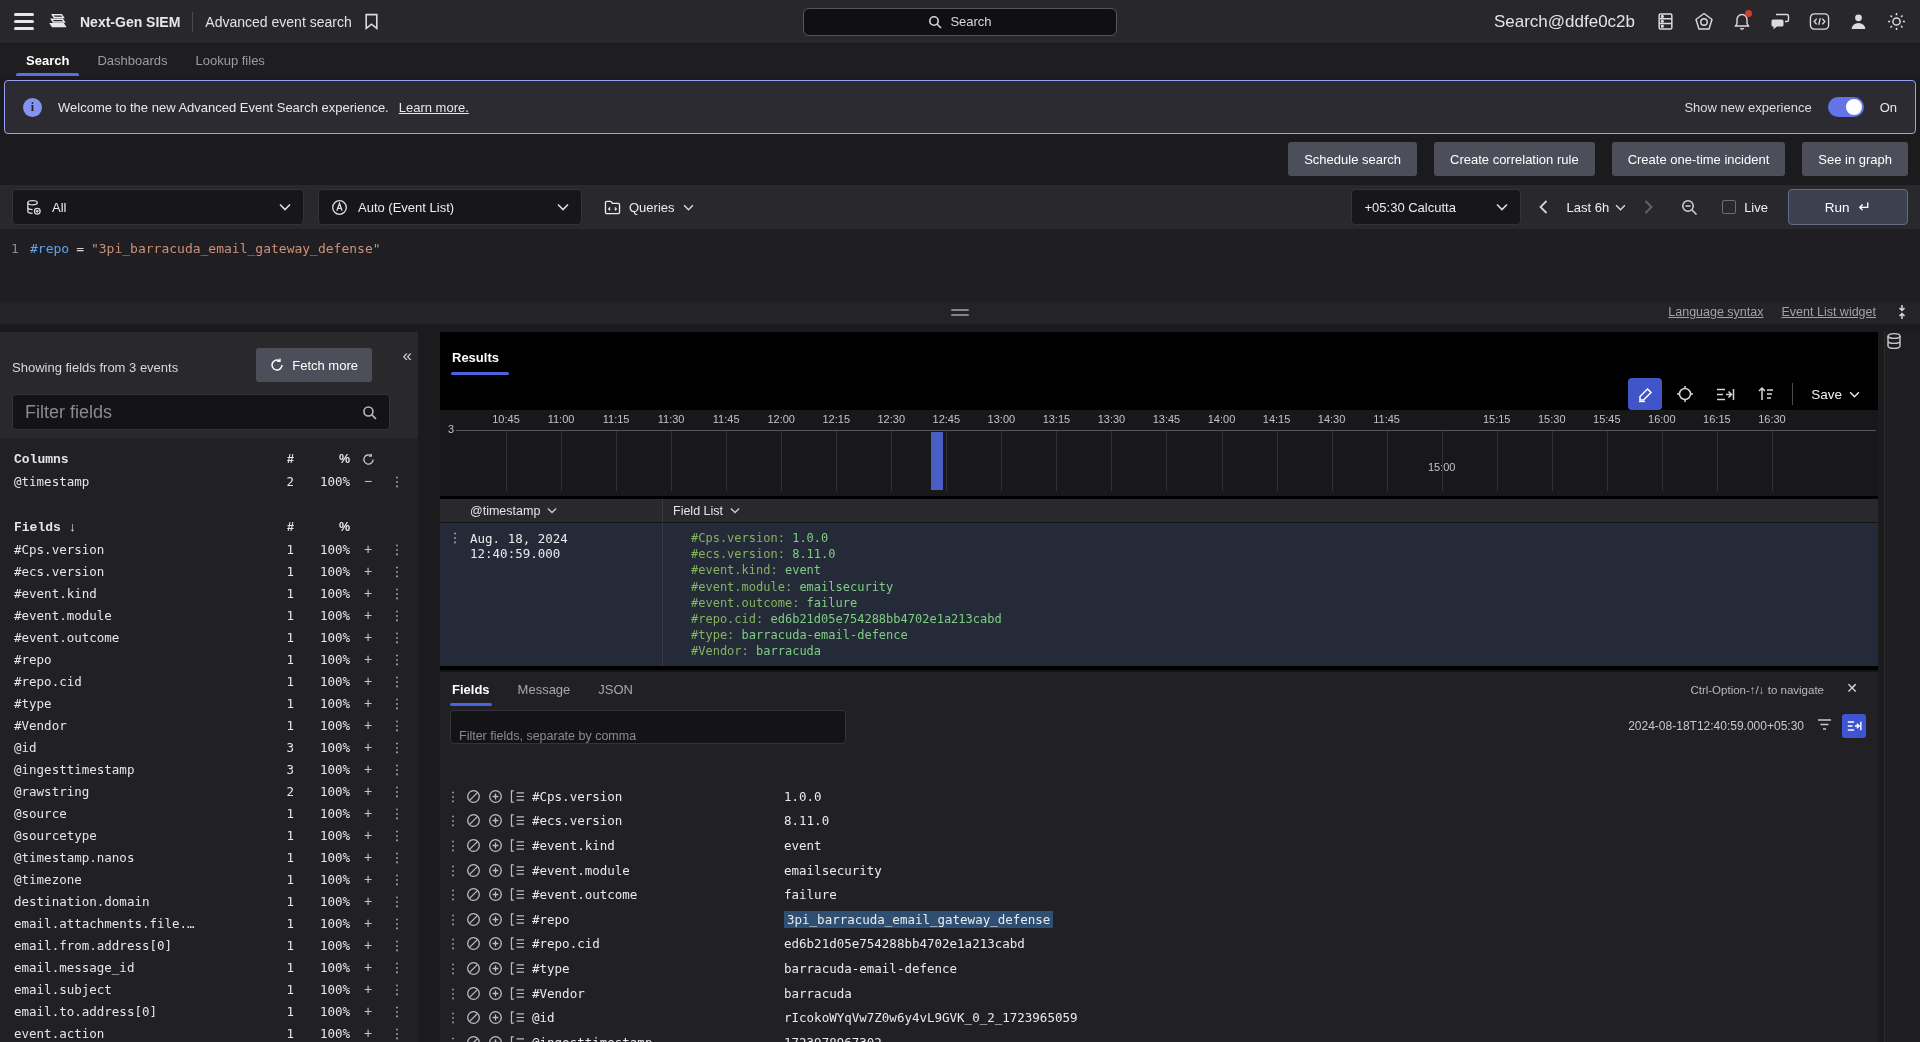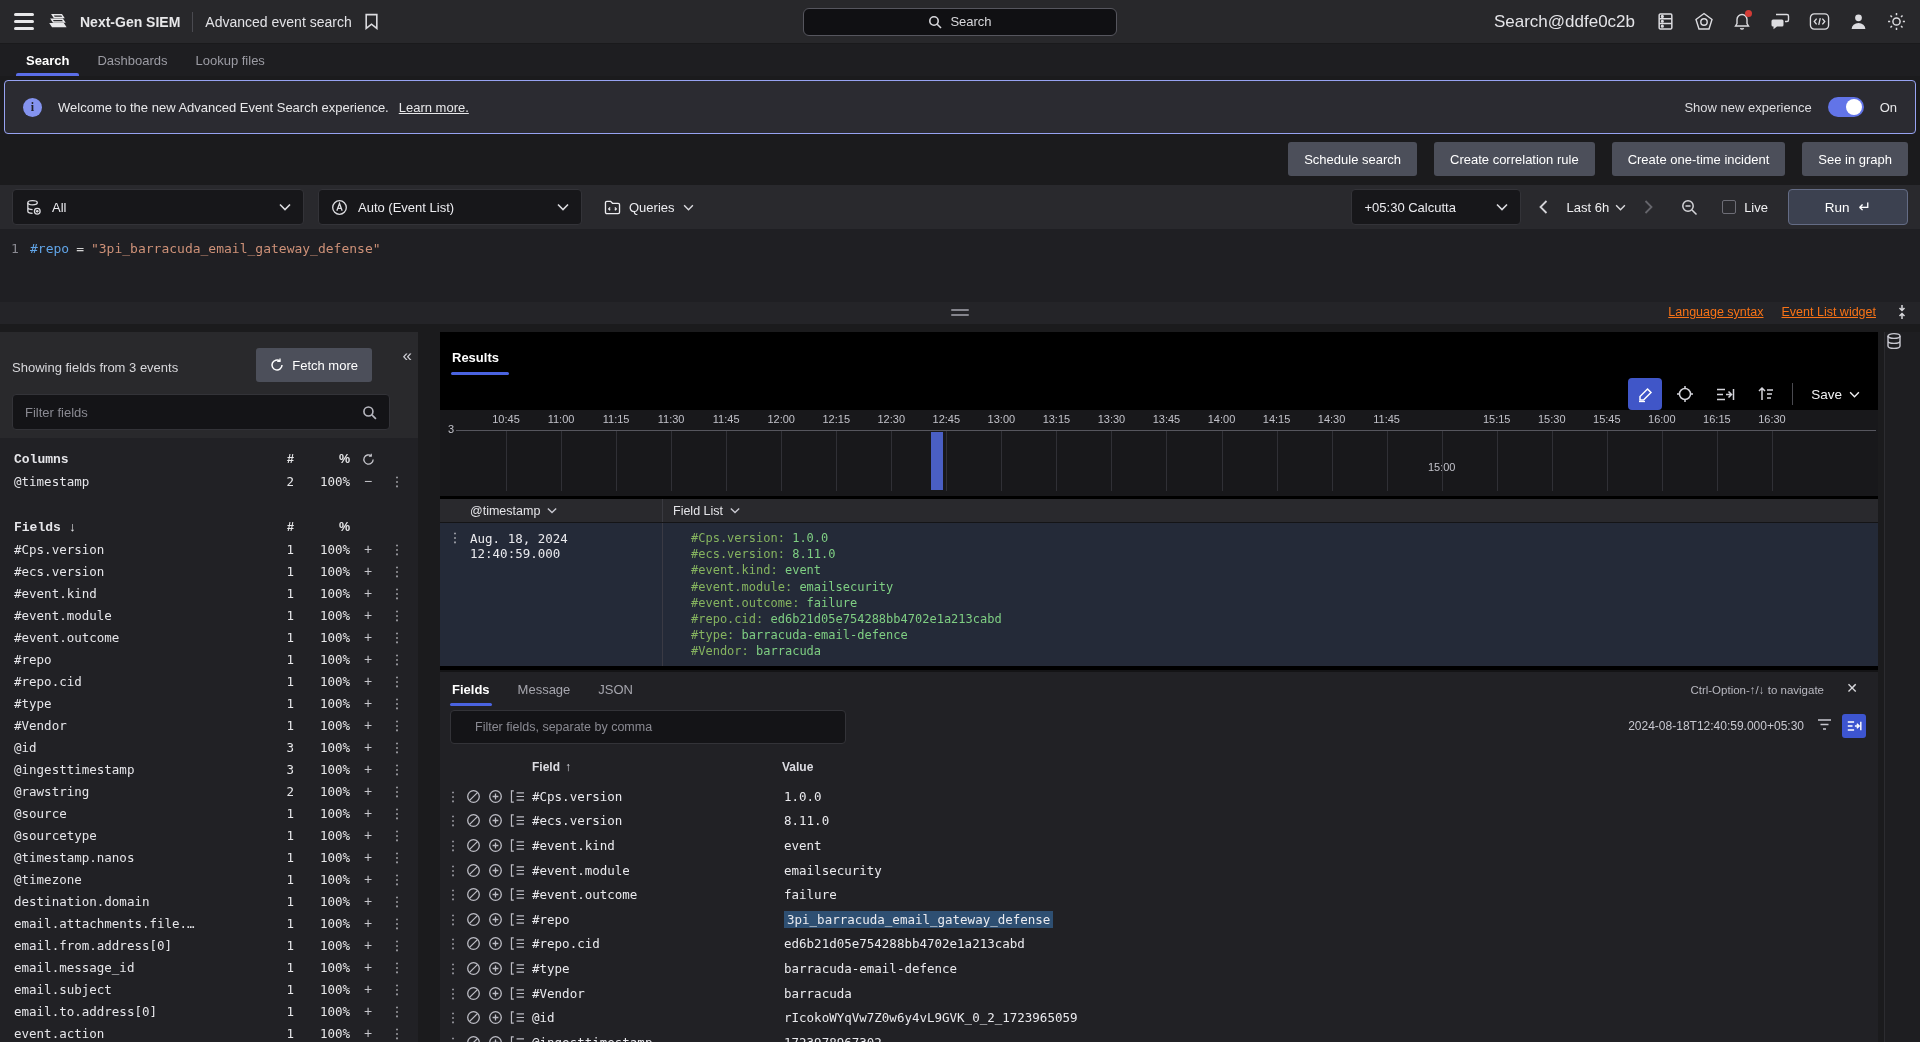--- a/index.html
+++ b/index.html
@@ -68,35 +68,35 @@
   .editor { position:absolute; top:229px; left:0; right:0; height:73px; background:#1f1f23; padding:11px 0; }
   .ed-line { display:flex; font-size:13px; line-height:18px; }
   .ed-num { width:30px; text-align:center; color:#8a8a92; }
   .tok-field { color:#61a5e8; } .tok-op { color:#d4d4d4; padding:0 7px; } .tok-str { color:#ce9178; }
 
   
   .linksrow { position:absolute; top:302px; left:0; right:0; height:22px; background:#242428; }
   .grip { position:absolute; left:50%; top:7px; transform:translateX(-50%); width:18px; }
   .grip div { height:2px; background:#84848c; margin-bottom:3px; border-radius:1px; }
   .flinks { position:absolute; right:44px; top:3px; display:flex; gap:18px; font-size:12.5px; }
-  .flinks a { color:#f97316; }
+  .flinks a { color:#a3a3a3; }
   .collapse-v { position:absolute; right:12px; top:2px; color:#d8d8dc; cursor:pointer; }
 
   
   .main { position:absolute; top:330px; left:0; right:0; bottom:0; }
   .sidebar { position:absolute; left:0; top:2px; width:418px; bottom:0; background:#212125; }
   .sb-top { height:106px; background:#29292c; padding:0 12px; position:relative; }
   .sb-summary { position:absolute; left:12px; top:28px; color:#d8d8dc; font-size:13px; }
   .fetchbtn { position:absolute; right:46px; top:16px; height:34px; padding:0 14px; background:#4c4f5a;
     border:none; border-radius:3px; color:#fff; font-size:13px; display:flex; align-items:center; gap:8px; cursor:pointer; }
   .sb-collapse { position:absolute; right:8px; top:14px; color:#cfcfd6; font-size:17px; cursor:pointer; letter-spacing:-2px; }
   .sb-filter { position:absolute; left:12px; top:62px; width:378px; height:36px; background:#141417;
     border:1px solid #333338; border-radius:4px; display:flex; align-items:center; padding:0 12px; }
   .sb-filter input { flex:1; background:transparent; border:none; outline:none; color:#5eead4;
-    font-size:13px; font-family:"Liberation Sans",sans-serif; }
+    font-size:18px; font-family:"Liberation Sans",sans-serif; }
   .sb-filter input::placeholder { color:#8a8a92; }
   .sb-list { padding:10px 0 0 0; }
   .frow { display:flex; align-items:center; height:22px; padding:0 10px 0 14px; }
   .frow .fname { flex:1; font-family:"DejaVu Sans Mono",monospace; font-size:12.5px; color:#e6e6ea;
     white-space:nowrap; overflow:hidden; }
   .frow .cnt { width:34px; text-align:right; font-family:"DejaVu Sans Mono",monospace; font-size:12.5px; }
   .frow .pct { width:56px; text-align:right; font-family:"DejaVu Sans Mono",monospace; font-size:12.5px; }
   .frow .ic1 { width:36px; text-align:center; color:#c6c6cc; cursor:pointer; font-size:14px; }
   .frow .ic2 { width:22px; text-align:center; color:#c6c6cc; cursor:pointer; font-size:13px; }
   .fhead { font-weight:bold; font-family:"Liberation Sans",sans-serif; }
@@ -137,21 +137,21 @@
 
   
   .detail { position:absolute; left:0; top:338px; width:1438px; bottom:0; background:#212125; border-top:2px solid #141416; }
   .d-tabs { position:absolute; top:4px; left:12px; display:flex; gap:28px; }
   .dtab { color:#a6a6ae; cursor:pointer; padding:6px 0; position:relative; font-size:13px; }
   .dtab.active { color:#fff; font-weight:bold; }
   .dtab.active::after { content:""; position:absolute; left:-2px; right:-2px; bottom:-3px; height:3px; background:#4a63e0; border-radius:2px; }
   .d-hint { position:absolute; right:54px; top:12px; font-size:11.5px; color:#b8b8c0; }
   .d-close { position:absolute; right:20px; top:8px; color:#d8d8dc; cursor:pointer; font-size:14px; }
   .d-filter { position:absolute; left:10px; top:38px; width:396px; height:34px; background:#141417;
-    border:1px solid #333338; border-radius:4px; display:flex; align-items:center; padding:0 24px; }
+    border:1px solid #333338; border-radius:4px; display:flex; align-items:flex-end; padding:0 8px; }
   .d-filter input { flex:1; background:transparent; border:none; outline:none; color:#e8e8ea; font-size:12.5px; font-family:"Liberation Sans",sans-serif; }
   .d-filter input::placeholder { color:#8a8a92; }
   .d-ts { position:absolute; right:74px; top:47px; font-size:12px; color:#c8c8d0; }
   .d-funnel { position:absolute; right:46px; top:46px; color:#c8c8d0; cursor:pointer; }
   .d-jump { position:absolute; right:12px; top:42px; width:24px; height:24px; background:#3d55d0; border-radius:3px;
     display:flex; align-items:center; justify-content:center; color:#fff; cursor:pointer; }
   .d-thead { position:absolute; left:0; top:88px; width:100%; display:flex; font-size:12px; font-weight:bold; color:#dcdce2; }
   .d-thead .h1 { width:342px; padding-left:92px; display:flex; gap:5px; align-items:center; cursor:pointer; }
   .d-thead .h2 { flex:1; }
   .d-rows { position:absolute; left:0; top:112px; width:100%; bottom:0; overflow:hidden; }
@@ -734,27 +734,20 @@
             <path d="M1 2 h13 M3.5 6.5 h8 M6 11 h3"></path>
           </svg>
       </span>
       <span class="d-jump">
         <svg width="15" height="12" viewBox="0 0 19 15" fill="none" stroke="#fff" stroke-width="1.8">
             <path d="M1 2.5 h8 M1 7.5 h6 M1 12.5 h8"></path>
             <path d="M10 7.5 h5 M12.5 4.5 L15.5 7.5 L12.5 10.5 M17.5 2 v11"></path>
           </svg>
       </span>
 
-      <div class="d-thead">
-        <span class="h1">
-            <span>Field</span>
-            <span style="font-weight:normal;">↑</span>
-          </span>
-        <span class="h2">Value</span>
-      </div>
       <div class="d-rows">
           <div class="drow">
             <span class="ric">⋮</span>
             <span class="ric">
               <svg width="15" height="15" viewBox="0 0 15 15" fill="none" stroke="currentColor" stroke-width="1.3">
                 <circle cx="7.5" cy="7.5" r="5.8"></circle>
                 <path d="M3.6 11.4 L11.4 3.6"></path>
               </svg>
             </span>
             <span class="ric">

